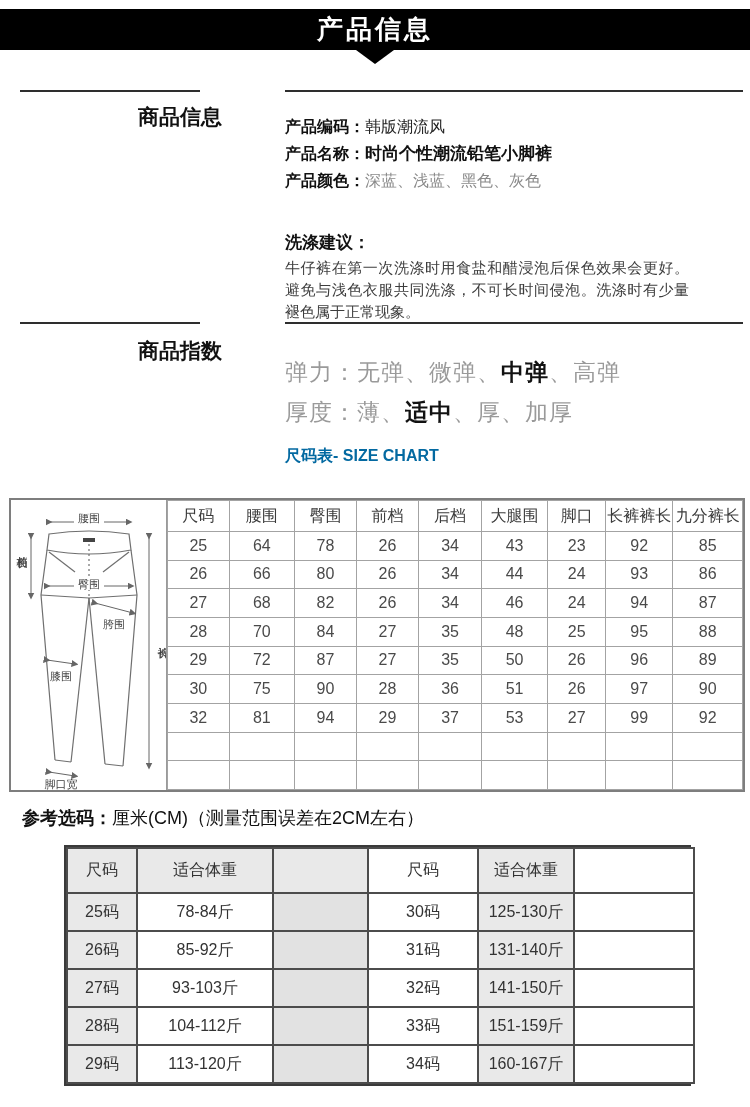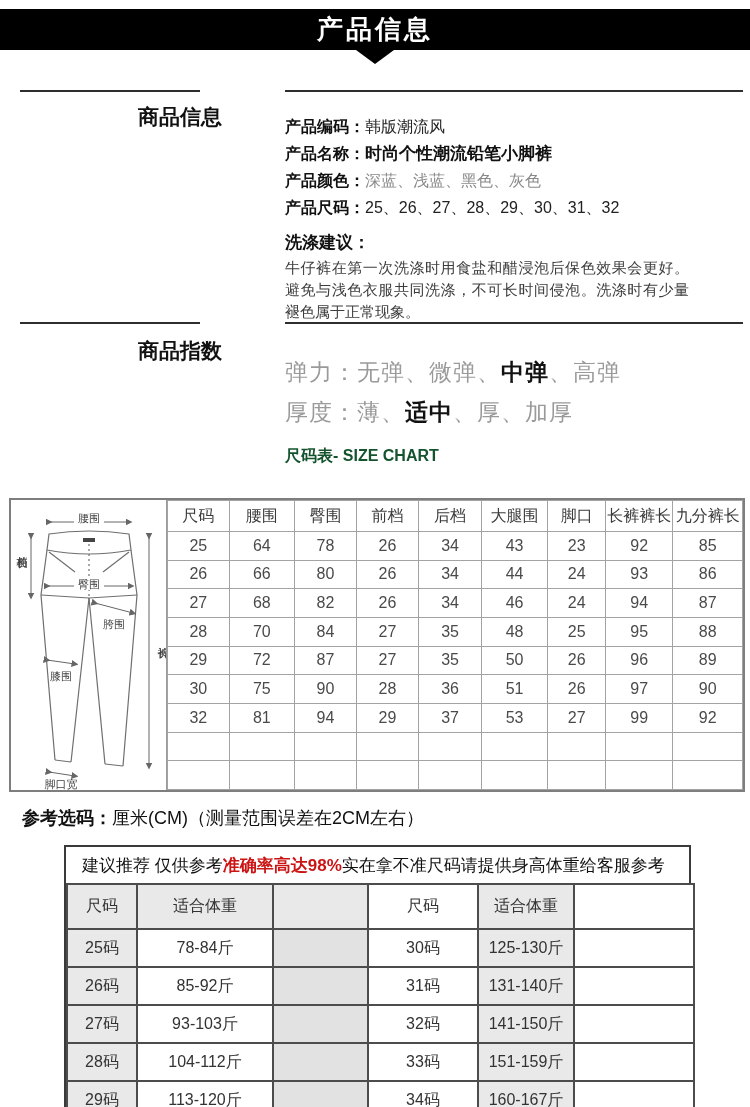--- a/index.html
+++ b/index.html
@@ -34,21 +34,21 @@
   .wash-title{position:absolute;left:285px;top:231px;font-size:17px;font-weight:bold;color:#111;}
   .wash-text{position:absolute;left:285px;top:257px;width:404px;font-size:15px;
           line-height:22px;color:#3d3d3d;text-align:justify;font-family:Liberation Serif, serif;}
 
   
   .index-line{position:absolute;left:285px;font-size:23px;color:#9a9a9a;letter-spacing:1px;}
   #elastic-line{top:357px;}
   #thick-line{top:397px;text-align:right;}
   .index-line .selected{color:#111;font-weight:bold;}
 
-  .sc-title{position:absolute;left:285px;top:446px;font-size:16px;font-weight:600;color:#14532d;}
+  .sc-title{position:absolute;left:285px;top:446px;font-size:16px;font-weight:600;color:#0369a1;}
 
   
   .size-table{position:absolute;left:9px;top:498px;width:736px;height:294px;
           border:2px solid #7e7e7e;box-sizing:border-box;display:flex;background:#fff;}
   .size-diagram{width:156px;min-width:156px;border-right:1px solid #9a9a9a;box-sizing:border-box;}
   table.sc{flex:1;border-collapse:collapse;table-layout:fixed;}
   .sc th,.sc td{border:1px solid #a3a3a3;text-align:center;padding:0;
           font-size:16px;font-weight:normal;color:#4a4a4a;height:26px;overflow:hidden;}
   .sc thead th{height:30px;color:#3b3b3b;}
 
@@ -85,21 +85,20 @@
 
   <div class="divider" id="div1l"></div>
   <div class="divider" id="div1r"></div>
 
   <div class="sec-heading" id="heading-info">商品信息</div>
 
   <div class="fields">
       <div class="field plain"><span class="lbl">产品编码：</span><span class="val">韩版潮流风</span></div>
       <div class="field strong"><span class="lbl">产品名称：</span><span class="val">时尚个性潮流铅笔小脚裤</span></div>
       <div class="field muted"><span class="lbl">产品颜色：</span><span class="val">深蓝、浅蓝、黑色、灰色</span></div>
-      <div class="field plain"><span class="lbl">产品尺码：</span><span class="val">25、26、27、28、29、30、31、32</span></div>
     </div>
 
   <div class="wash-title">洗涤建议：</div>
   <div class="wash-text">牛仔裤在第一次洗涤时用食盐和醋浸泡后保色效果会更好。避免与浅色衣服共同洗涤，不可长时间侵泡。洗涤时有少量褪色属于正常现象。</div>
 
   <div class="divider" id="div2l"></div>
   <div class="divider" id="div2r"></div>
 
   <div class="sec-heading" id="heading-index">商品指数</div>
 
@@ -281,25 +280,20 @@
           </tr>
         </tbody>
     </table>
   </div>
 
   <div class="ref-note">
     <span class="lbl">参考选码：</span><span>厘米(CM)（测量范围误差在2CM左右）</span>
   </div>
 
   <div class="ref-table">
-    <div class="ref-banner">
-      <span>建议推荐 仅供参考 </span>
-        <span class="red">准确率高达98%</span>
-        <span>实在拿不准尺码请提供身高体重给客服参考</span>
-    </div>
     <table class="ref">
       <colgroup>
         <col style="width:70px">
           <col style="width:136px">
           <col style="width:95px">
         <col style="width:110px">
           <col style="width:96px">
           <col style="width:120px">
       </colgroup>
       <thead>

